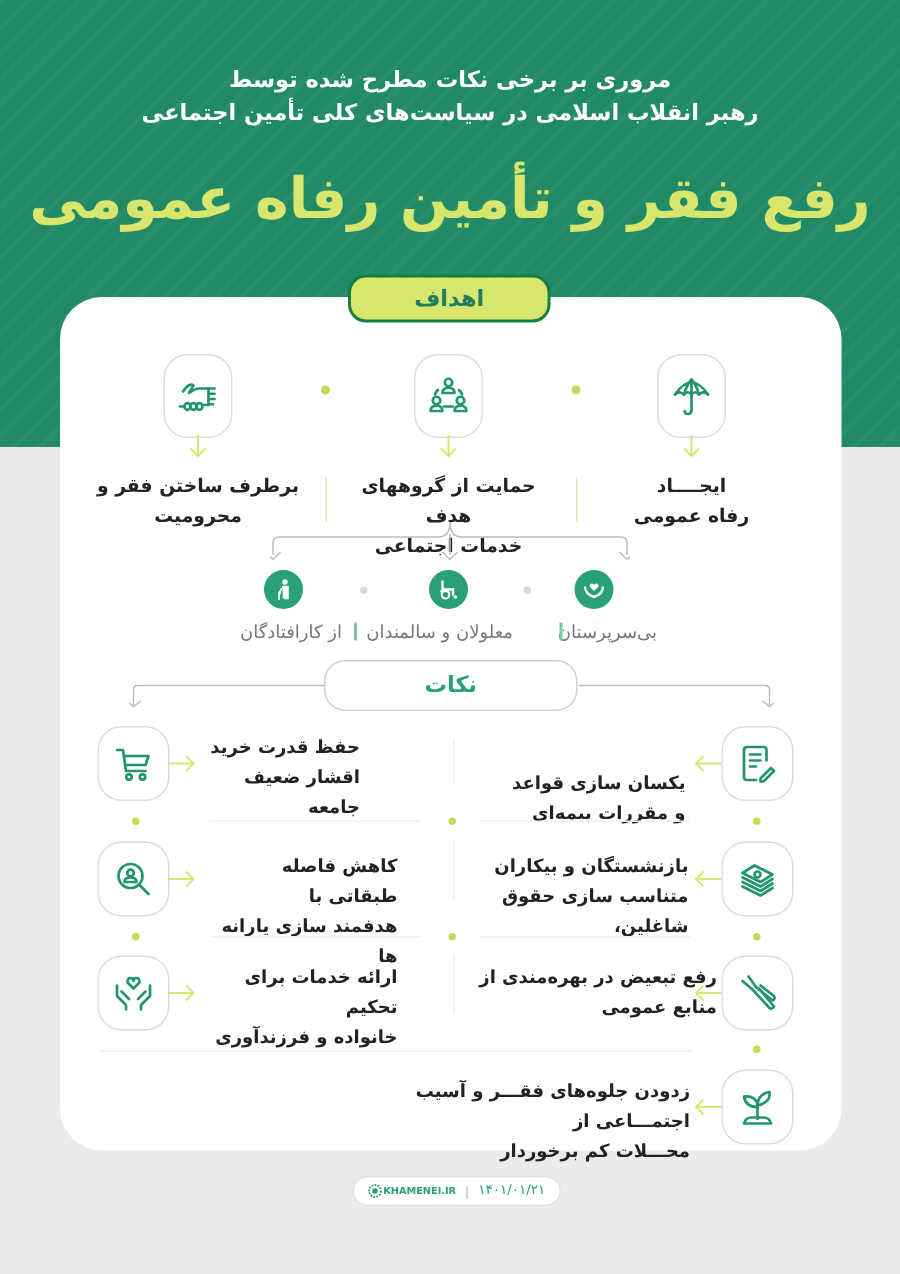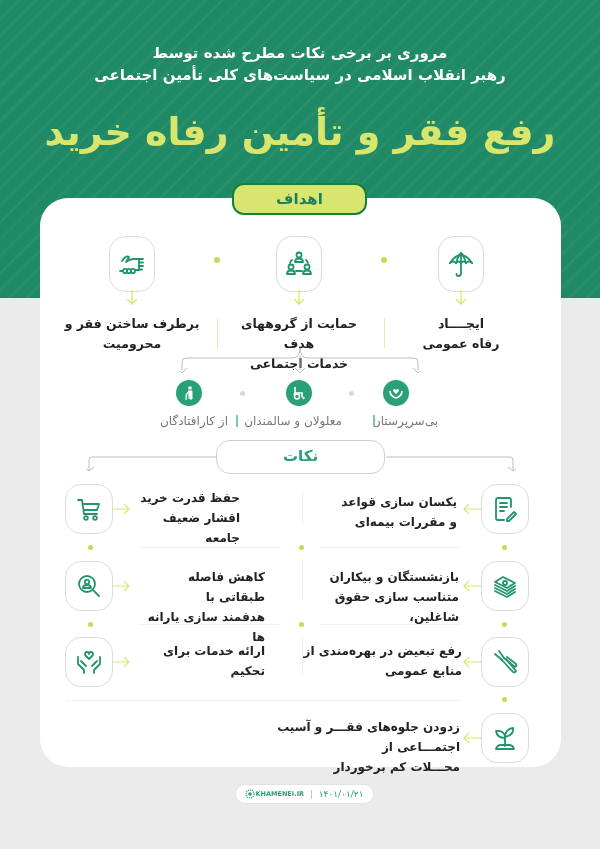--- a/index.html
+++ b/index.html
@@ -85,21 +85,21 @@
   svg.stroke { fill: none; stroke: #22946e; stroke-width: 1.8; stroke-linecap: round; stroke-linejoin: round; }
 </style>
 </head>
 <body>
 
 <div class="hero">
   <div class="subtitle">
     <div>مروری بر برخی نکات مطرح شده توسط</div>
     <div>رهبر انقلاب اسلامی در سیاست‌های کلی تأمین اجتماعی</div>
   </div>
-  <div class="title">رفع فقر و تأمین رفاه خرید</div>
+  <div class="title">رفع فقر و تأمین رفاه عمومی</div>
 </div>
 
 <div class="card"></div>
 
 <div class="pill-goals">اهداف</div>
 
 <div class="goal-icon" style="left:438px; top:236px;">
   <svg class="stroke" viewBox="0 0 30 30">
     <path d="M4 14 Q15 -2 26 14"></path>
       <path d="M4 14 Q7 11 10 14 Q12.5 11 15 14 Q17.5 11 20 14 Q23 11 26 14"></path>
@@ -204,21 +204,21 @@
 <div class="note-icon" style="left:481px; top:484px;">
   <svg class="stroke" viewBox="0 0 28 28">
       <path d="M20 12 V5 Q20 3 18 3 H7 Q5 3 5 5 V23 Q5 25 7 25 H13"></path>
       <path d="M9 8 H16 M9 12 H16 M9 16 H13"></path>
       <path d="M16 24 L23 17 L25 19 L18 26 H16 Z"></path>
     </svg>
 </div>
 <svg class="side-arrow" style="left:463px; top:503px;" viewBox="0 0 18 12">
     <path d="M18 6 H2 M6 1 L1 6 L6 11" fill="none" stroke="#d9e66d" stroke-width="1.2"></path>
   </svg>
-<div class="note-text" style="left:307px; top:492px; text-align:right; width:150px;">
+<div class="note-text" style="left:307px; top:512px; text-align:right; width:150px;">
     <div>یکسان سازی قواعد</div>
     <div>و مقررات بیمه‌ای</div>
   </div>
 
 <div class="note-icon" style="left:481px; top:561px;">
   <svg class="stroke" viewBox="0 0 28 28">
       <path d="M4 10 L12 5 L24 11 L16 16 Z"></path>
       <path d="M4 13 L16 19 L24 14 M4 16 L16 22 L24 17 M4 19 L16 25 L24 20"></path>
       <circle cx="14" cy="11" r="2"></circle>
     </svg>
@@ -234,21 +234,21 @@
 <div class="note-icon" style="left:481px; top:637px;">
   <svg class="stroke" viewBox="0 0 28 28">
       <path d="M4 6 L11 12 M8 3 L13 10"></path>
       <path d="M11 12 L22 24 Q24 25 25 23 L15 11"></path>
       <path d="M13 10 L24 19 Q26 18 25 16 L16 9"></path>
     </svg>
 </div>
 <svg class="side-arrow" style="left:463px; top:656px;" viewBox="0 0 18 12">
     <path d="M18 6 H2 M6 1 L1 6 L6 11" fill="none" stroke="#d9e66d" stroke-width="1.2"></path>
   </svg>
-<div class="note-text" style="left:300px; top:641px; width:162px;">
+<div class="note-text" style="left:316px; top:641px; width:162px;">
     <div>رفع تبعیض در بهره‌مندی از</div>
     <div>منابع عمومی</div>
   </div>
 
 <div class="note-icon" style="left:481px; top:713px;">
   <svg class="stroke" viewBox="0 0 28 28">
       <path d="M14 22 V12"></path>
       <path d="M14 14 Q6 14 5 7 Q12 6 14 12"></path>
       <path d="M14 12 Q15 5 22 4 Q23 11 14 13"></path>
       <path d="M5 25 Q6 21 10 21 H18 Q22 21 23 25 Z"></path>
@@ -299,20 +299,21 @@
       <path d="M14 11 L10 7 Q10 4 12 4 Q14 4 14 6 Q14 4 16 4 Q18 4 18 7 Z"></path>
       <path d="M3 9 V16 L9 22 V25 M25 9 V16 L19 22 V25"></path>
       <path d="M6 13 L11 18 M22 13 L17 18"></path>
     </svg>
 </div>
 <svg class="side-arrow" style="left:112px; top:656px;" viewBox="0 0 18 12">
     <path d="M0 6 H16 M12 1 L17 6 L12 11" fill="none" stroke="#d9e66d" stroke-width="1.2"></path>
   </svg>
 <div class="note-text" style="left:140px; top:641px; text-align:right; width:125px;">
     <div>ارائه خدمات برای تحکیم</div>
+    <div>خانواده و فرزندآوری</div>
   </div>
 
 <div class="vsep" style="left:302px; top:493px; height:30px; background:#f0f0f0;"></div>
 <div class="vsep" style="left:302px; top:560px; height:40px; background:#f0f0f0;"></div>
 <div class="vsep" style="left:302px; top:636px; height:40px; background:#f0f0f0;"></div>
 
 <div class="goal-dot" style="left:88px; top:545px; width:5px; height:5px;"></div>
 <div class="goal-dot" style="left:299px; top:545px; width:5px; height:5px;"></div>
 <div class="goal-dot" style="left:502px; top:545px; width:5px; height:5px;"></div>
 <div class="goal-dot" style="left:88px; top:622px; width:5px; height:5px;"></div>

